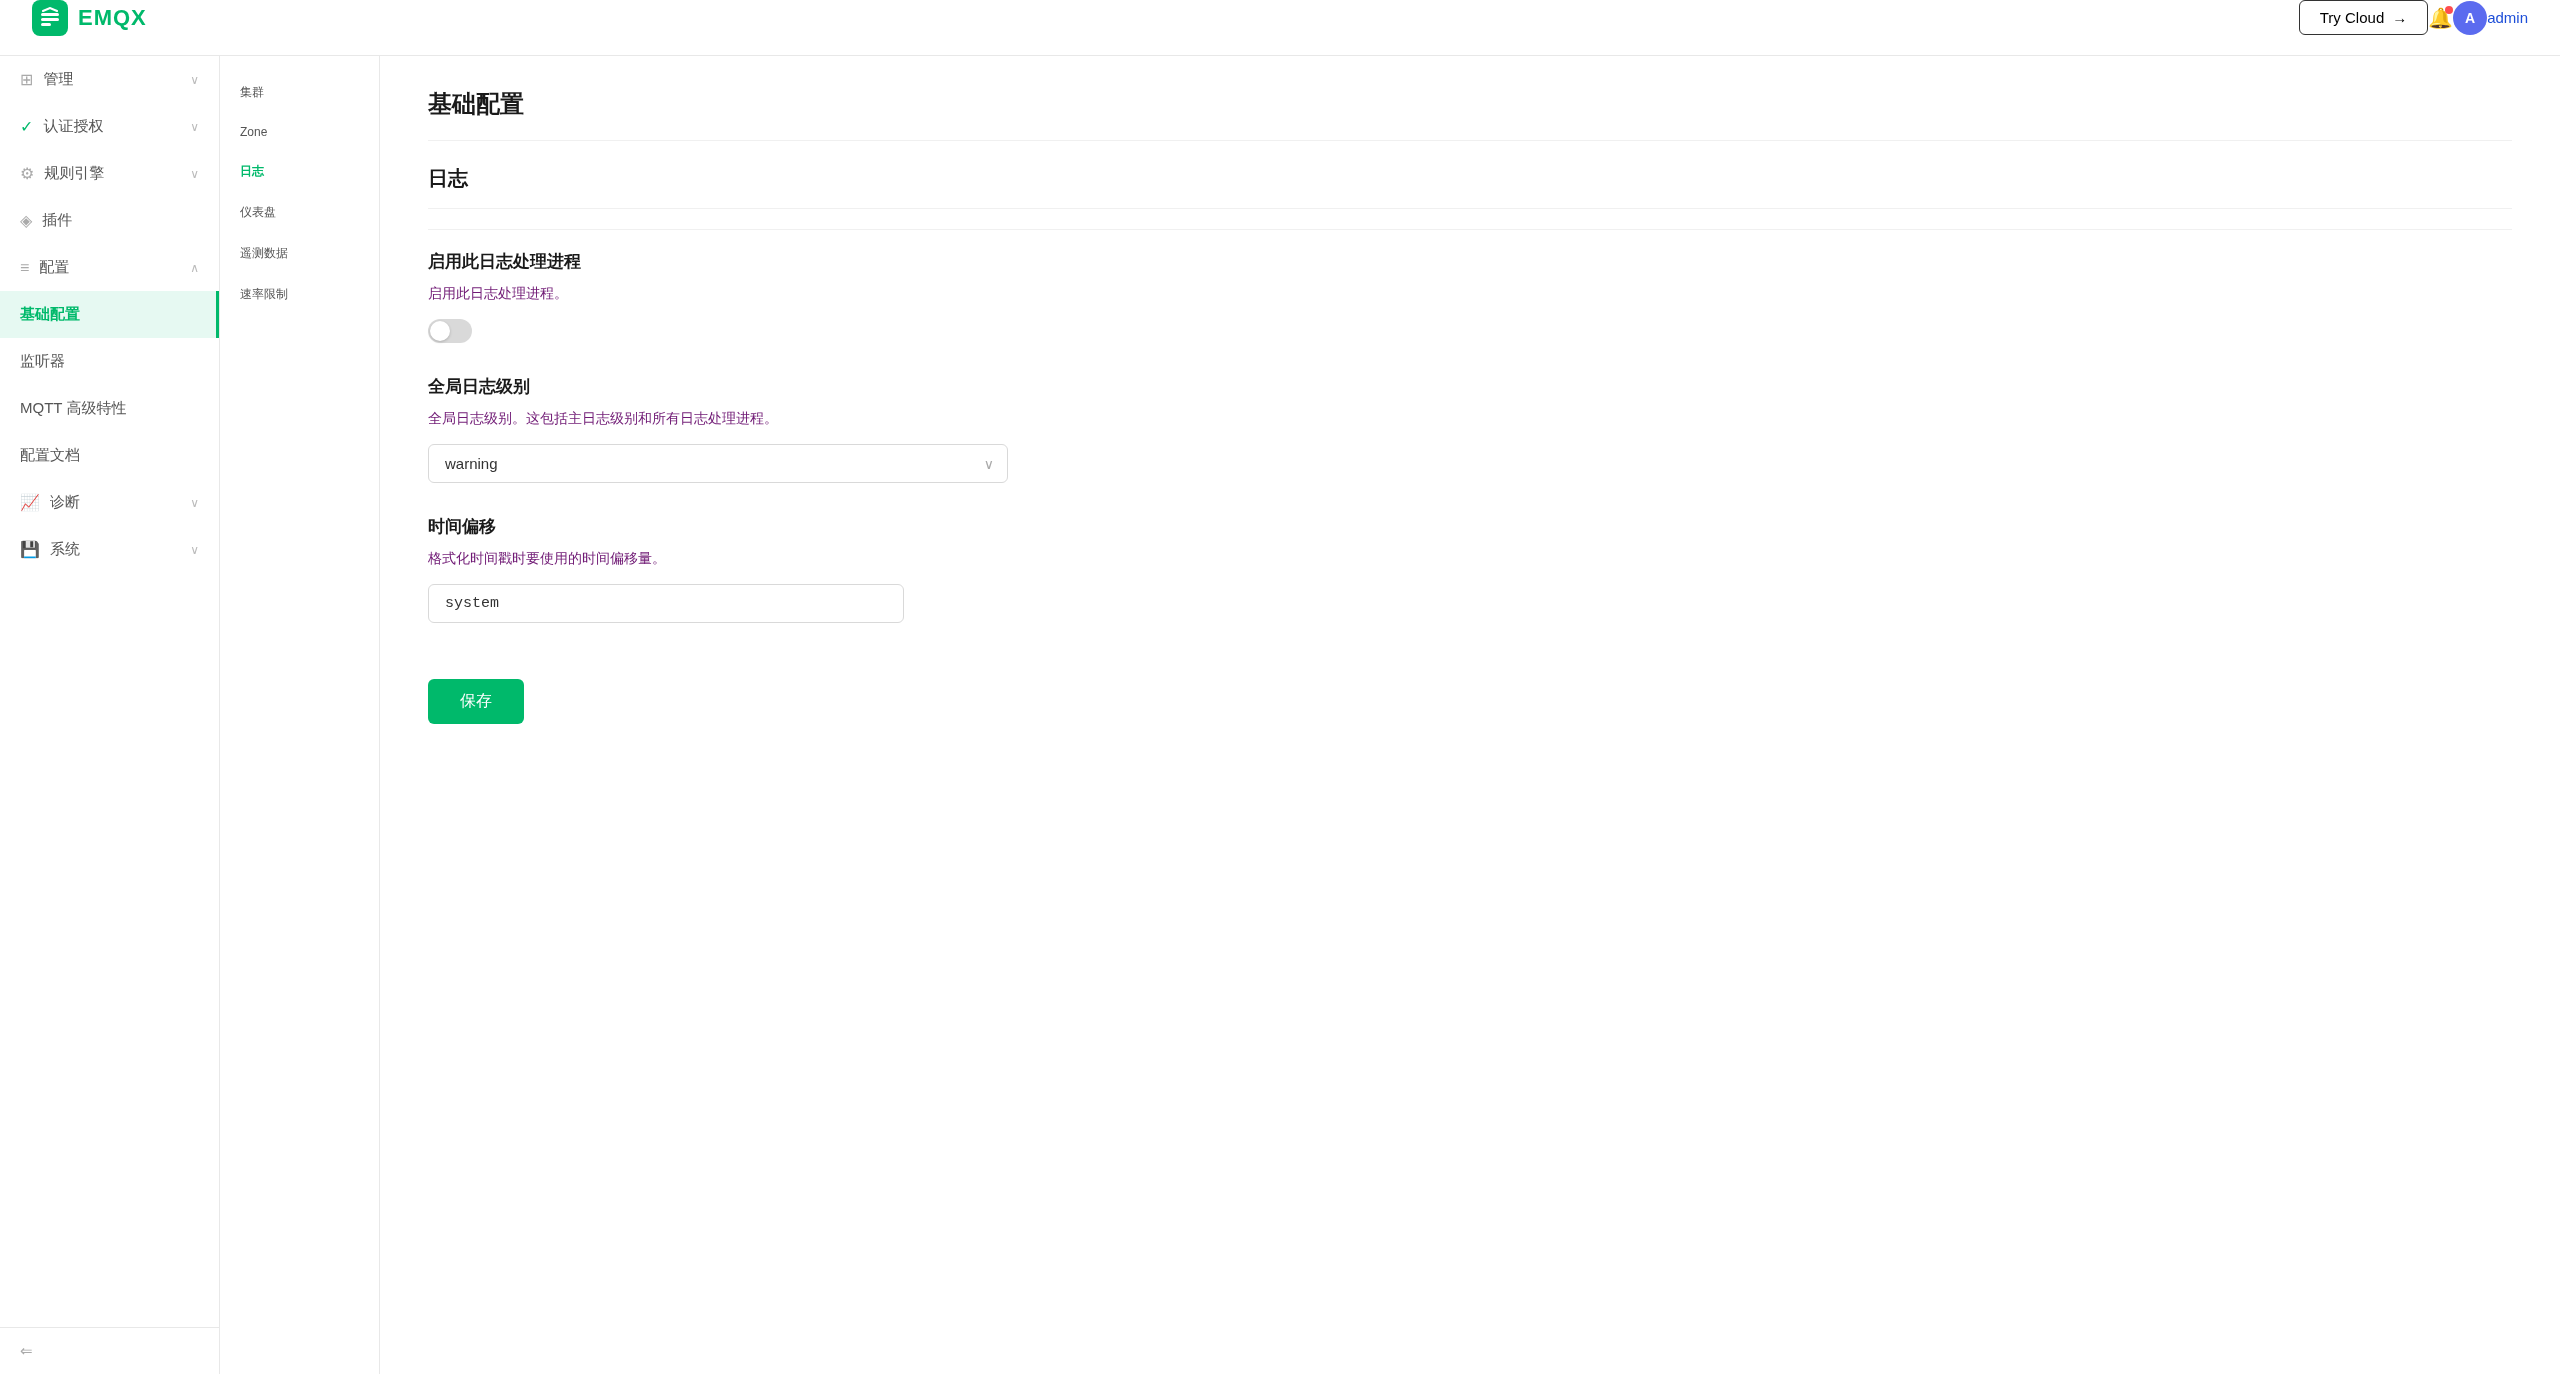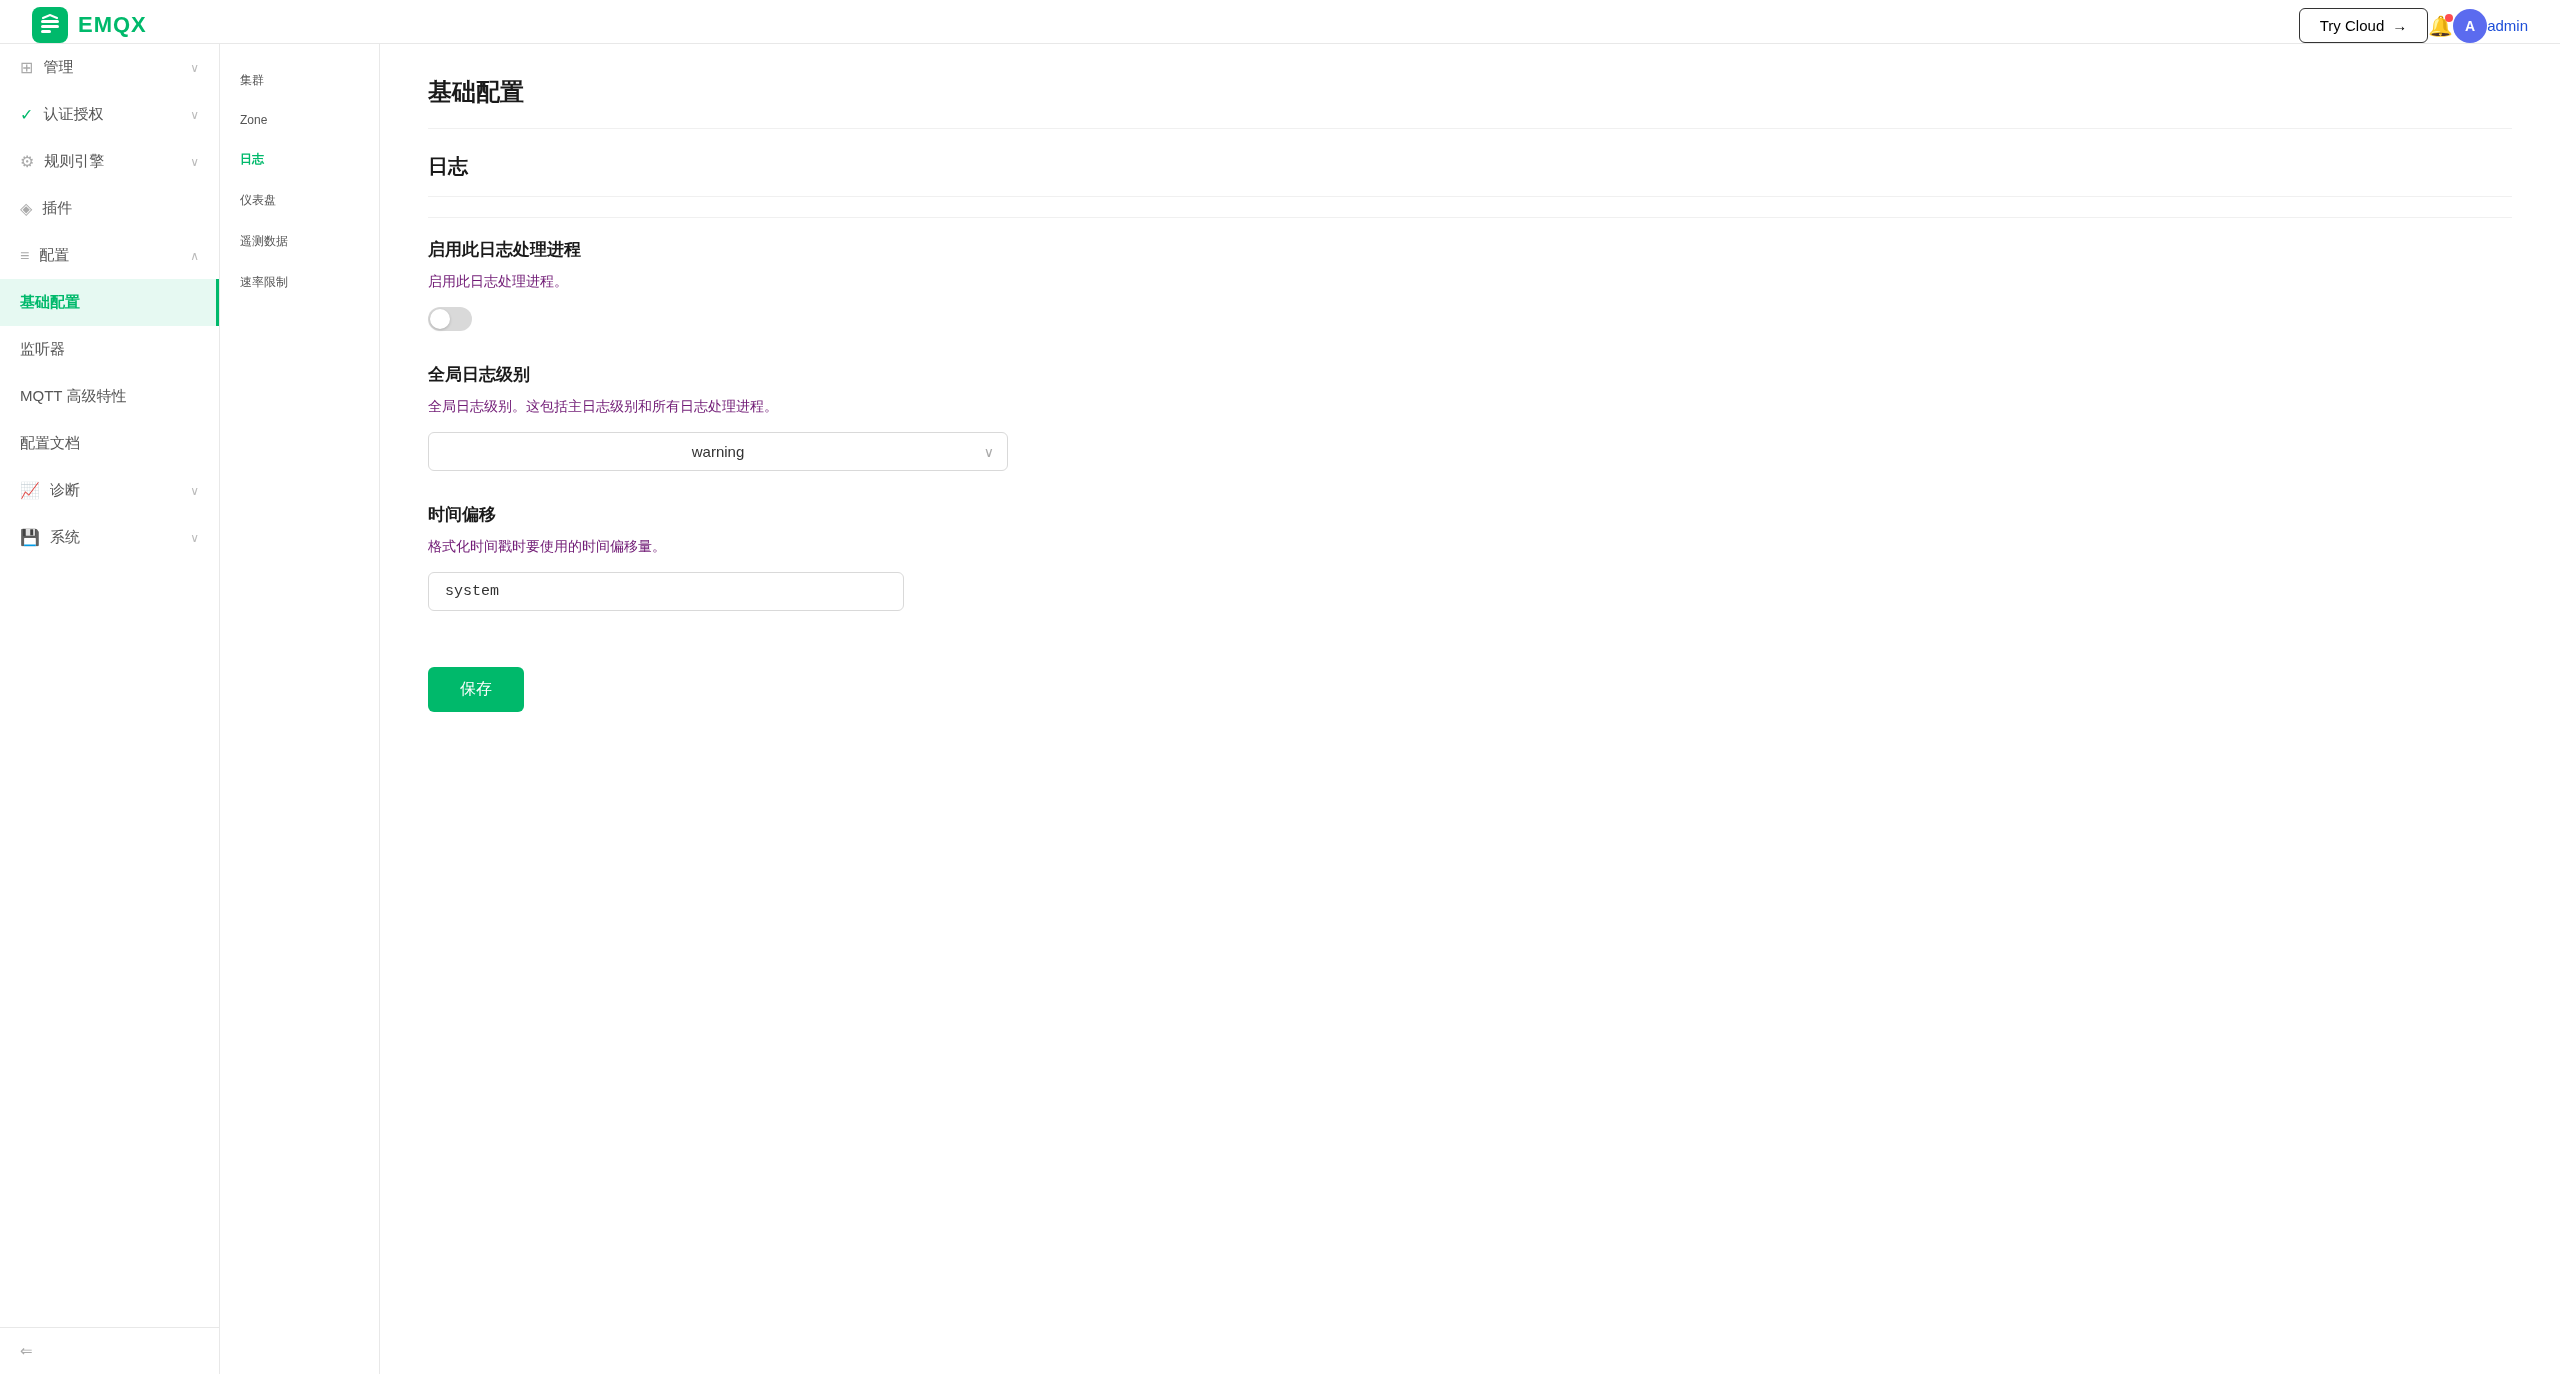--- a/index.html
+++ b/index.html
@@ -1,22 +1,22 @@
 <!DOCTYPE html>
 <html><head>
   <meta charset="utf-8">
   <style>
     * { box-sizing: border-box; margin: 0; padding: 0; }
     body { font-family: -apple-system, BlinkMacSystemFont, 'PingFang SC', 'Microsoft YaHei', sans-serif; background: #f5f7fa; color: #333; display: flex; flex-direction: column; height: 100vh; overflow: hidden; }
 
     
     .header {
-      display: flex; align-items: flex-end; justify-content: space-between;
+      display: flex; align-items: flex-start; justify-content: space-between;
       background: #fff; border-bottom: 1px solid #e8e8e8;
-      padding: 0 32px; height: 44px; flex-shrink: 0; z-index: 100;
+      padding: 0 32px; height: 56px; flex-shrink: 0; z-index: 100;
     }
     .header-logo { display: flex; align-items: center; gap: 10px; }
     .logo-icon {
       width: 36px; height: 36px; background: #00b96b; border-radius: 8px;
       display: flex; align-items: center; justify-content: center;
       color: #fff; font-weight: bold; font-size: 14px;
     }
     .logo-text { font-size: 22px; font-weight: 700; color: #00b96b; letter-spacing: 1px; }
     .header-right { display: flex; align-items: center; }
     .try-cloud-btn {
@@ -78,21 +78,21 @@
       position: absolute; top: 2px; left: 2px; width: 20px; height: 20px;
       background: #fff; border-radius: 50%; box-shadow: 0 1px 3px rgba(0,0,0,0.2);
       transition: left 0.2s;
     }
 
     
     .select-wrap { position: relative; display: inline-block; width: 580px; }
     .select-box {
       width: 100%; padding: 10px 16px; border: 1px solid #d9d9d9; border-radius: 6px;
       font-size: 15px; color: #333; background: #fff; appearance: none; cursor: pointer;
-      display: flex; align-items: center; justify-content: center;
+      display: flex; align-items: center; justify-content: flex-start;
     }
     .select-chevron { position: absolute; right: 14px; top: 50%; transform: translateY(-50%); color: #aaa; font-size: 14px; pointer-events: none; }
 
     
     .text-input {
       width: 476px; padding: 10px 16px; border: 1px solid #d9d9d9; border-radius: 6px;
       font-size: 15px; color: #333; outline: none; font-family: Liberation Mono, monospace;
     }
 
     

